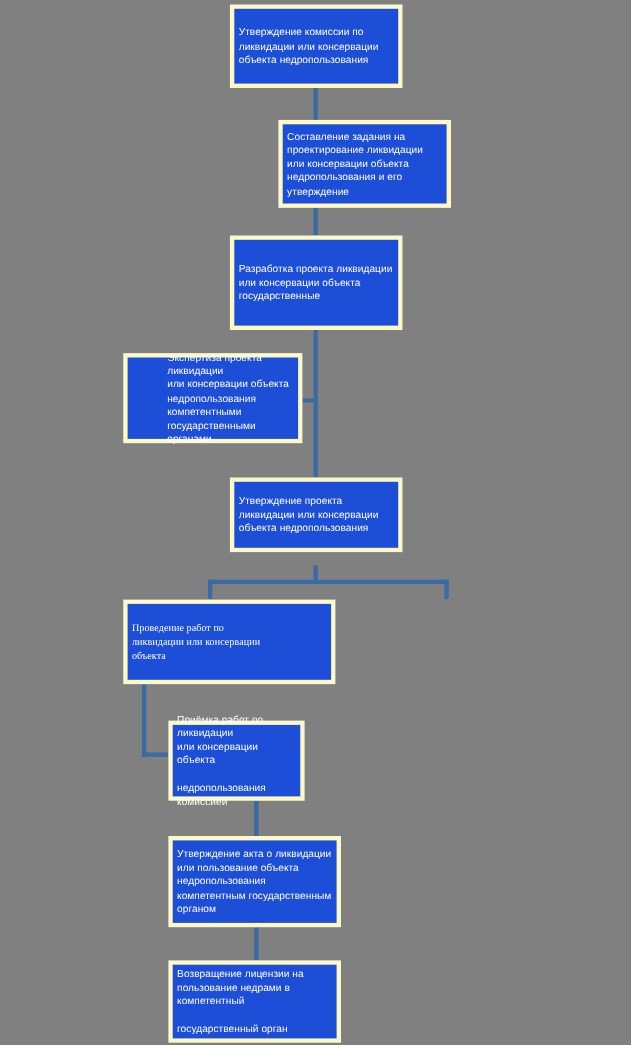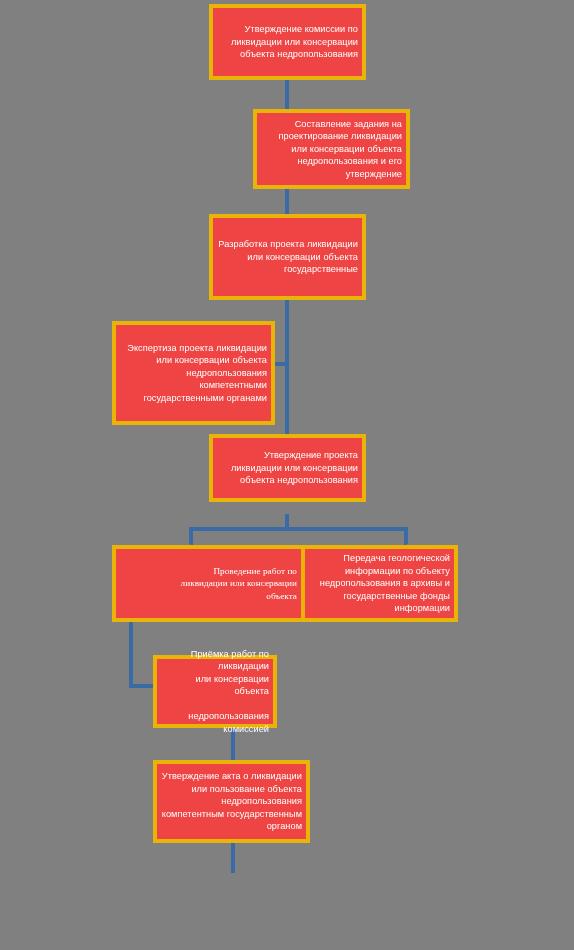--- a/index.html
+++ b/index.html
@@ -15,27 +15,27 @@
     overflow: hidden;
   }
   #canvas {
     position: relative;
     width: 574px;
     height: 950px;
   }
   .node {
     position: absolute;
     box-sizing: border-box;
-    background: #ef4444;
-    border: 4px solid #eab308;
+    background: #1d4ed8;
+    border: 4px solid #fef9c3;
     color: #FFFFFF;
     display: flex;
     align-items: center;
     justify-content: center;
-    text-align: right;
+    text-align: left;
     z-index: 3;
   }
   .node .txt {
     display: block;
     width: 100%;
     padding: 0 4px;
     box-sizing: border-box;
     font-size: 9.2px;
     line-height: 12.4px;
     letter-spacing: 0.05px;
@@ -89,57 +89,57 @@
 недропользования и его
 утверждение</span>
   </div>
 
   <div class="node" style="left:209px; top:214px; width:157px; height:86px;">
     <span class="txt">Разработка проекта ликвидации
 или консервации объекта
 государственные</span>
   </div>
 
-  <div class="node" style="left:112px; top:321px; width:163px; height:104px;">
+  <div class="node" style="left:112px; top:321px; width:163px; height:82px;padding-left:32px;">
     <span class="txt">Экспертиза проекта ликвидации
 или консервации объекта
 недропользования
 компетентными
 государственными органами</span>
   </div>
 
   <div class="node" style="left:209px; top:434px; width:157px; height:68px;">
     <span class="txt">Утверждение проекта
 ликвидации или консервации
 объекта недропользования</span>
   </div>
 
   <div class="node" style="left:112px; top:545px; width:193px; height:77px;font-family:Liberation Serif, serif;">
     <span class="txt">Проведение работ по
 ликвидации или консервации
 объекта</span>
   </div>
 
-  <div class="node" style="left:301px; top:545px; width:157px; height:77px;">
-    <span class="txt">Передача геологической
-информации по объекту
-недропользования в архивы и
-государственные фонды
-информации</span>
-  </div>
 
   <div class="node" style="left:153px; top:655px; width:124px; height:73px;">
     <span class="txt">Приёмка работ по ликвидации
 или консервации объекта
 
 недропользования комиссией</span>
   </div>
 
   <div class="node" style="left:153px; top:760px; width:157px; height:83px;">
     <span class="txt">Утверждение акта о ликвидации
 или пользование объекта
 недропользования
 компетентным государственным
 органом</span>
   </div>
 
+  <div class="node" style="left:153px; top:873px; width:157px; height:75px;">
+    <span class="txt">Возвращение лицензии на
+пользование недрами в
+компетентный
+
+государственный орган</span>
+  </div>
 
 </div>
 
 </body></html>

